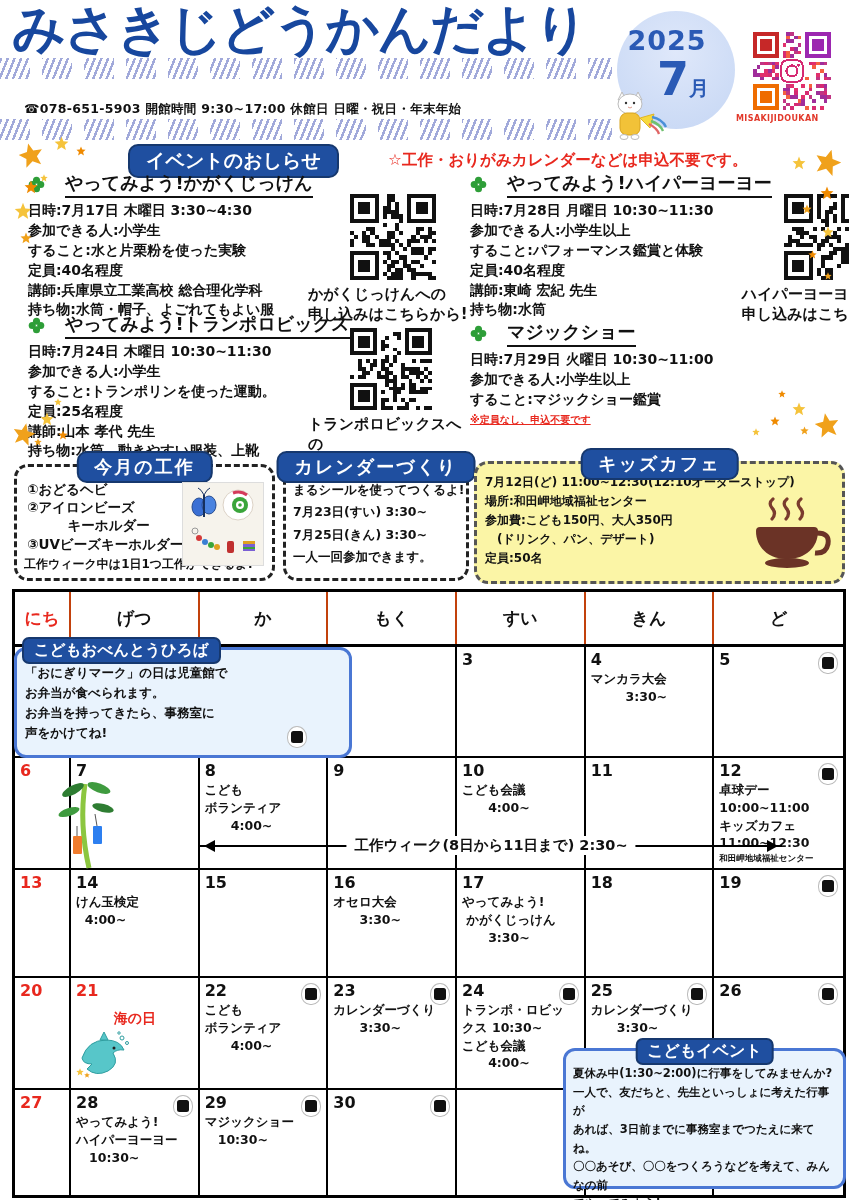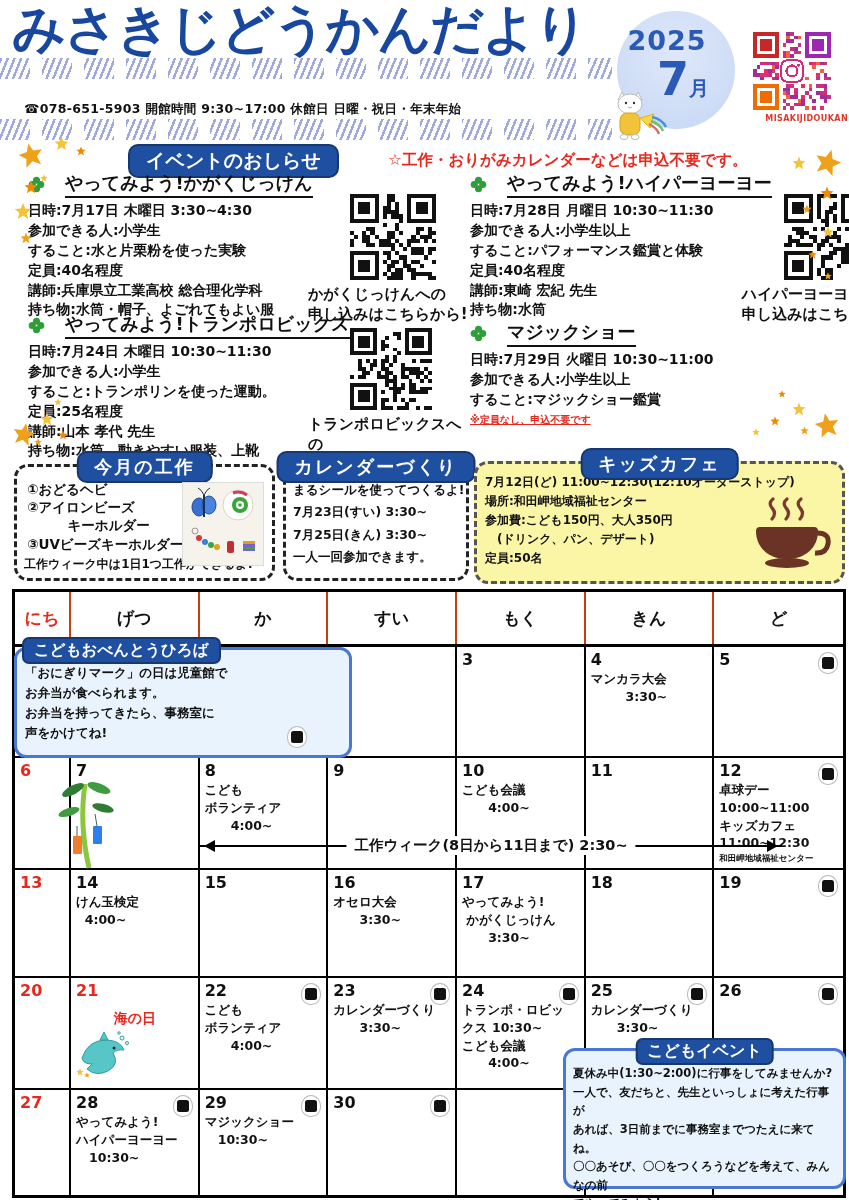--- a/index.html
+++ b/index.html
@@ -21,21 +21,21 @@
     mask-image:repeating-linear-gradient(90deg,#000 0 30px,transparent 30px 42px);opacity:.9}
   .org-line{left:24px;top:81px;font-size:12.5px;white-space:nowrap;letter-spacing:.3px}
   .contact-line{left:24px;top:101px;font-size:12.5px;white-space:nowrap;letter-spacing:.3px}
   .date-circle{left:617px;top:11px;width:118px;height:118px;border-radius:50%;
     background:radial-gradient(circle at 50% 35%,#dfe8fa,#c5d6f4);display:flex;flex-direction:column;align-items:center}
   .date-year{color:#2a5ab5;font-size:27px;margin:14px 18px 0 0;letter-spacing:1px}
   .date-month{color:#2a5ab5;margin:-4px 0 0 14px}
   .date-month .num{font-size:46px}
   .date-month .suf{font-size:20px}
   .qr-insta{left:753px;top:32px;width:78px;height:78px}
-  .insta-label{left:736px;top:114px;width:112px;text-align:right;font-size:8px;color:var(--insta-red);letter-spacing:.4px}
+  .insta-label{left:736px;top:114px;width:112px;text-align:left;font-size:8px;color:var(--insta-red);letter-spacing:.4px}
 
   
   .badge{background:var(--badge-blue);color:#fff;border:2px solid #16386e;border-radius:10px;padding:2px 16px;white-space:nowrap}
   .badge-events{left:128px;top:144px;font-size:19px}
   .free-note{left:388px;top:150px;font-size:15.5px;color:var(--accent-red);white-space:nowrap}
   .events-grid{left:28px;top:171px;width:818px;display:grid;grid-template-columns:432px 1fr;grid-template-rows:141px auto;grid-auto-flow:column}
   .event{position:relative;padding-right:122px}
   .event:nth-of-type(3),.event:nth-of-type(4){padding-left:10px}
   .event:nth-of-type(4){margin-top:8px;padding-right:10px}
   .event-title{display:flex;align-items:center;gap:20px;font-size:18px;white-space:nowrap}
@@ -752,22 +752,22 @@
       <ellipse cx="37" cy="66" rx="22" ry="5" fill="#6b3326"></ellipse>
     </svg>
   </div>
 
   <div class="abs calendar">
     <div class="cal-head">
 
     <div class="wd">にち</div>
         <div class="wd">げつ</div>
         <div class="wd">か</div>
+        <div class="wd">もく</div>
         <div class="wd">すい</div>
-        <div class="wd">もく</div>
         <div class="wd">きん</div>
         <div class="wd">ど</div>
       </div>
     <div class="cal-grid">
 
         <div class="cell">
           <span class="day"></span>
           
           
           

